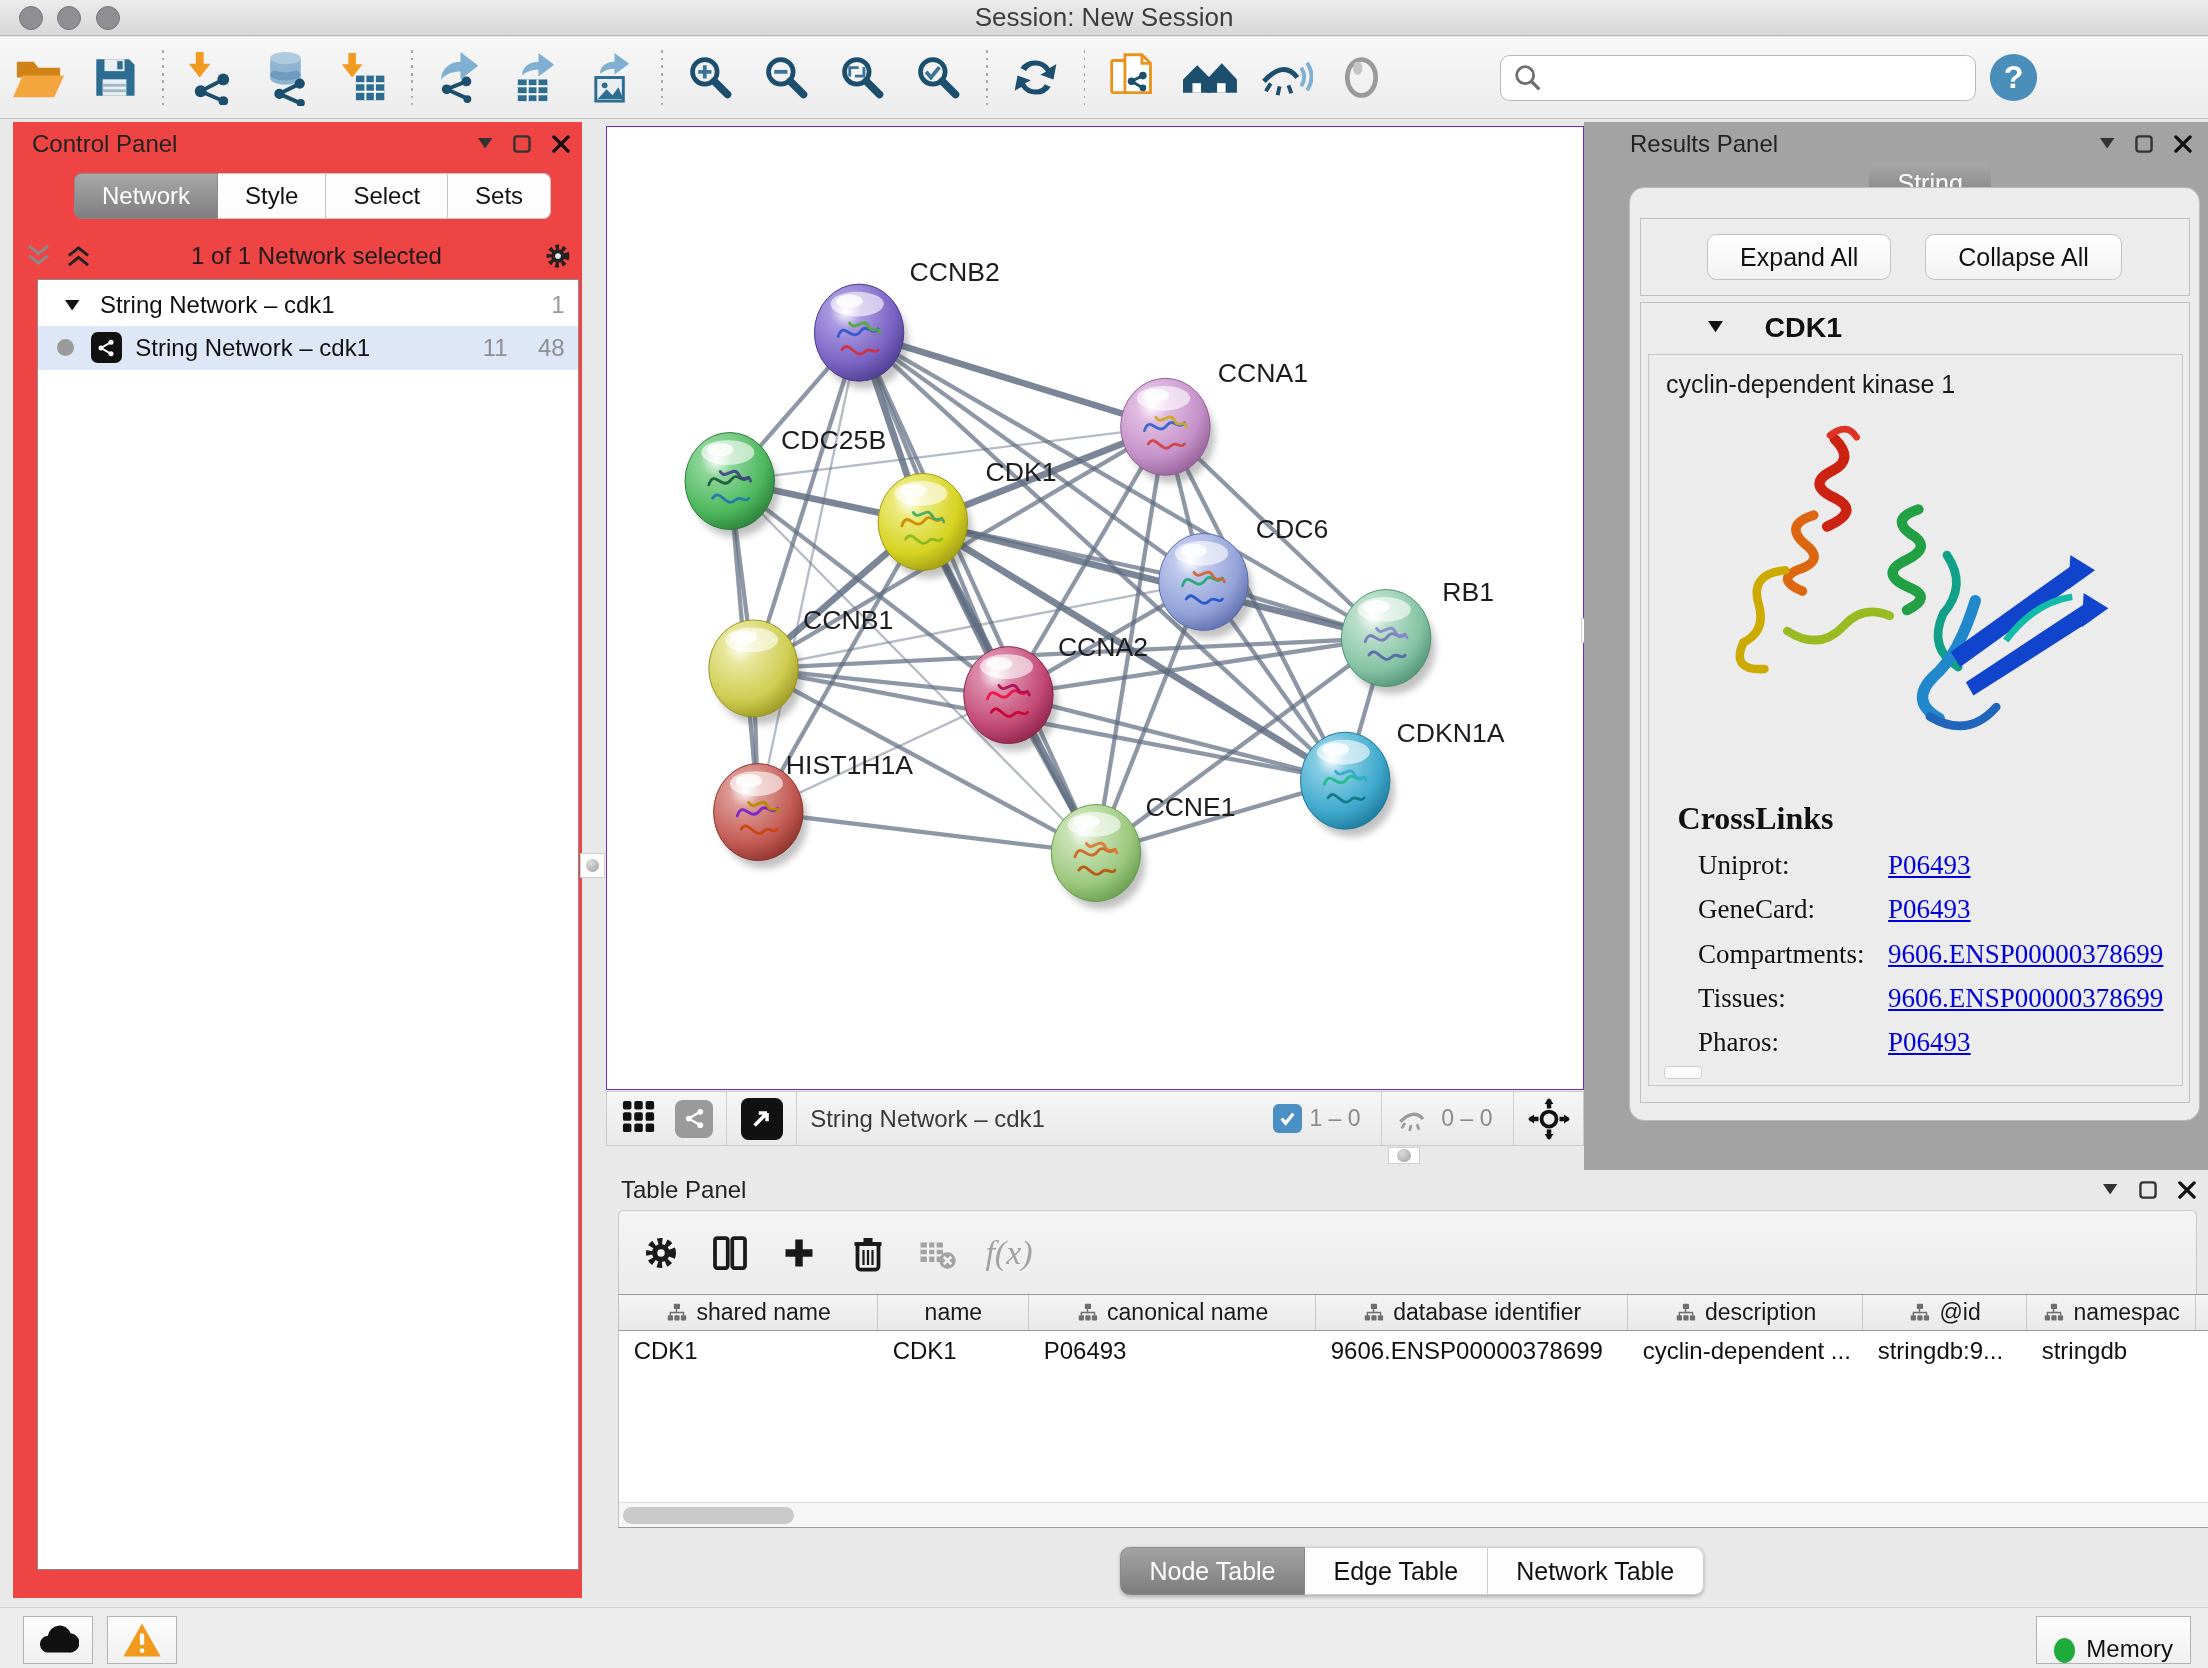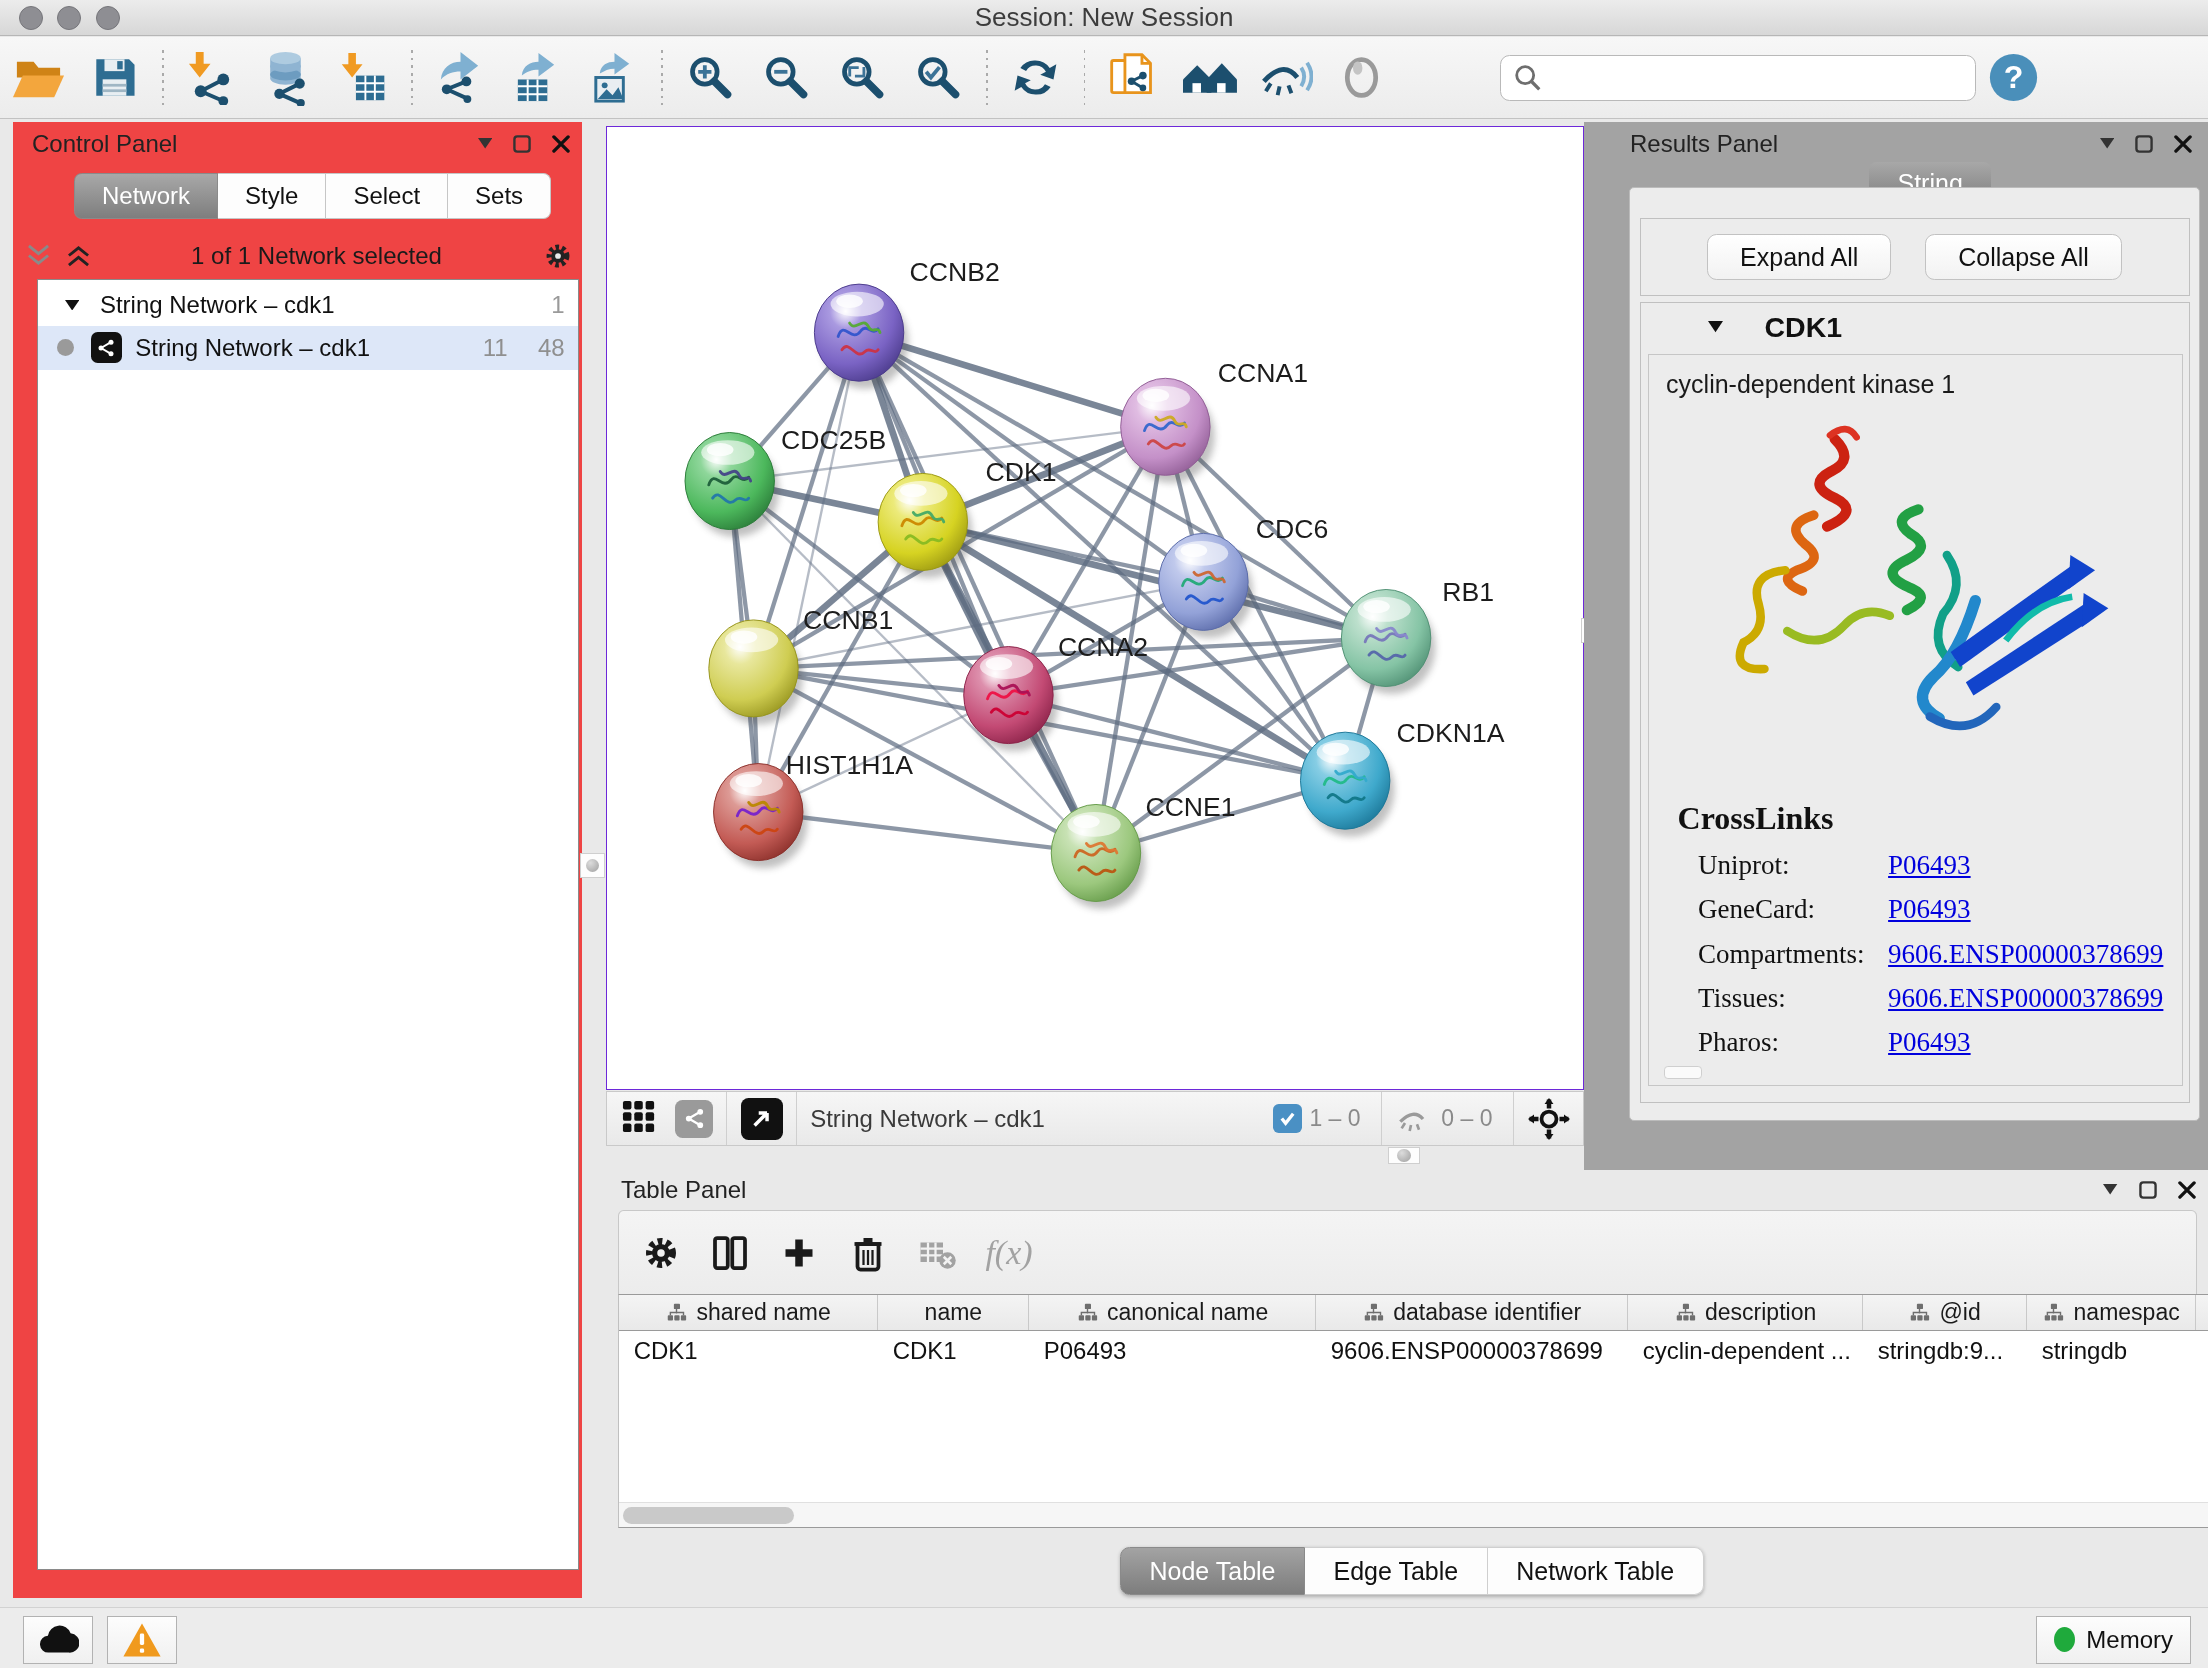--- a/index.html
+++ b/index.html
@@ -63,21 +63,21 @@
   .ct-title { font-size:24px; color:#3a3a3a; }
   .ct-stat { font-size:23px; color:#8a8a8a; margin:0 7.6px; }
   .chk { width:28.5px; height:28.5px; border-radius:5.7px; background:#4a90c4; display:flex; align-items:center; justify-content:center; }
 
   
   .results-panel { left:1584px; top:122px; width:625px; height:1476px; background:#a3a3a3; }
   .rp-head { display:flex; justify-content:space-between; align-items:center; padding:7.6px 17px 0 46px; }
   .rp-tab { position:absolute; left:285px; top:40px; height:42px; padding:0 28.5px;
     background:linear-gradient(#a8a8a8,#7e7e7e); color:#fff; font-size:25px; border-radius:7.6px;
     display:flex; align-items:center; }
-  .rp-outer { position:absolute; left:45px; top:65px; width:571px; height:934px; background:#ececec; border:1.9px solid #bbb; border-radius:5px; }
+  .rp-outer { position:absolute; left:45px; top:65px; width:571px; height:934px; background:#ececec; border:1.9px solid #bbb; border-radius:15px; }
   .rp-expbox { position:absolute; left:9.5px; top:30px; width:550px; height:78px; background:#ececec; border:1px solid #c0c0c0; display:flex; align-items:center; justify-content:center; gap:34px; }
   .rp-btn { height:46px; padding:0 32px; background:linear-gradient(#ffffff,#f2f2f2); border:1px solid #c2c2c2; border-radius:9.5px;
     font-size:25px; color:#111; display:flex; align-items:center; }
   .rp-section { position:absolute; left:9.5px; top:114px; width:550px; height:801px; border:1px solid #c0c0c0; background:#ececec; }
   .rp-sec-head { display:flex; align-items:center; height:48px; padding-left:67px; gap:42px; }
   .rp-gene { font-size:28.5px; font-weight:bold; color:#111; }
   .rp-inner { position:absolute; left:7.6px; top:51px; width:535px; height:732px; border:1px solid #c6c6c6; background:#ececec; }
   .rp-desc { font-size:25px; color:#1a1a1a; padding:15px 0 0 17px; }
   .xl-title { font-family:"Liberation Serif",serif; font-weight:bold; font-size:32px; color:#111; padding:17px 0 0 28.5px; }
   .xl-row { display:flex; font-family:"Liberation Serif",serif; font-size:27px; padding:13.3px 0 0 49px; }
@@ -101,21 +101,21 @@
   .hthumb { position:absolute; left:3.8px; top:3.8px; width:171px; height:17px; background:#c9c9c9; border-radius:8.6px; }
   .bottom-tabs { position:absolute; left:514px; top:377px; display:flex; box-shadow:0 1.9px 3.8px rgba(0,0,0,.25); border-radius:9.5px; }
   .btab { height:48px; padding:0 28.5px; background:#fdfdfd; border:1px solid #cfcfcf; border-left:none; display:flex; align-items:center; font-size:25px; color:#111; }
   .btab:first-child { border-left:1px solid #cfcfcf; border-radius:9.5px 0 0 9.5px; }
   .btab:last-child { border-radius:0 9.5px 9.5px 0; }
   .btab.sel { background:linear-gradient(#a3a3a3,#7d7d7d); color:#fff; border-color:#8a8a8a; }
 
   
   .statusbar { left:0; top:1607px; width:2208px; height:61px; background:#ececec; border-top:1.9px solid #d2d2d2; }
   .sbtn { position:absolute; top:7.6px; width:70px; height:48px; background:linear-gradient(#fdfdfd,#f0f0f0); border:1.9px solid #b2b2b2; display:flex; align-items:center; justify-content:center; }
-  .membtn { position:absolute; top:7.6px; right:17px; height:48px; padding:0 17px; background:linear-gradient(#fdfdfd,#f0f0f0); border:1.9px solid #b2b2b2; display:flex; align-items:center; gap:11.4px; font-size:24px; color:#111; }
+  .membtn { position:absolute; top:7.6px; right:17px; height:48px; padding:0 17px; background:linear-gradient(#fdfdfd,#f0f0f0); border:1.9px solid #b2b2b2; display:flex; align-items:flex-end; gap:11.4px; font-size:24px; color:#111; }
   .memdot { width:21px; height:25px; border-radius:50%; background:#1faa3c; }
 </style>
 </head>
 <body>
 
 <div class="app">
 
   <div class="abs titlebar">
     <span class="tlight"></span>
     <span class="tlight"></span>

